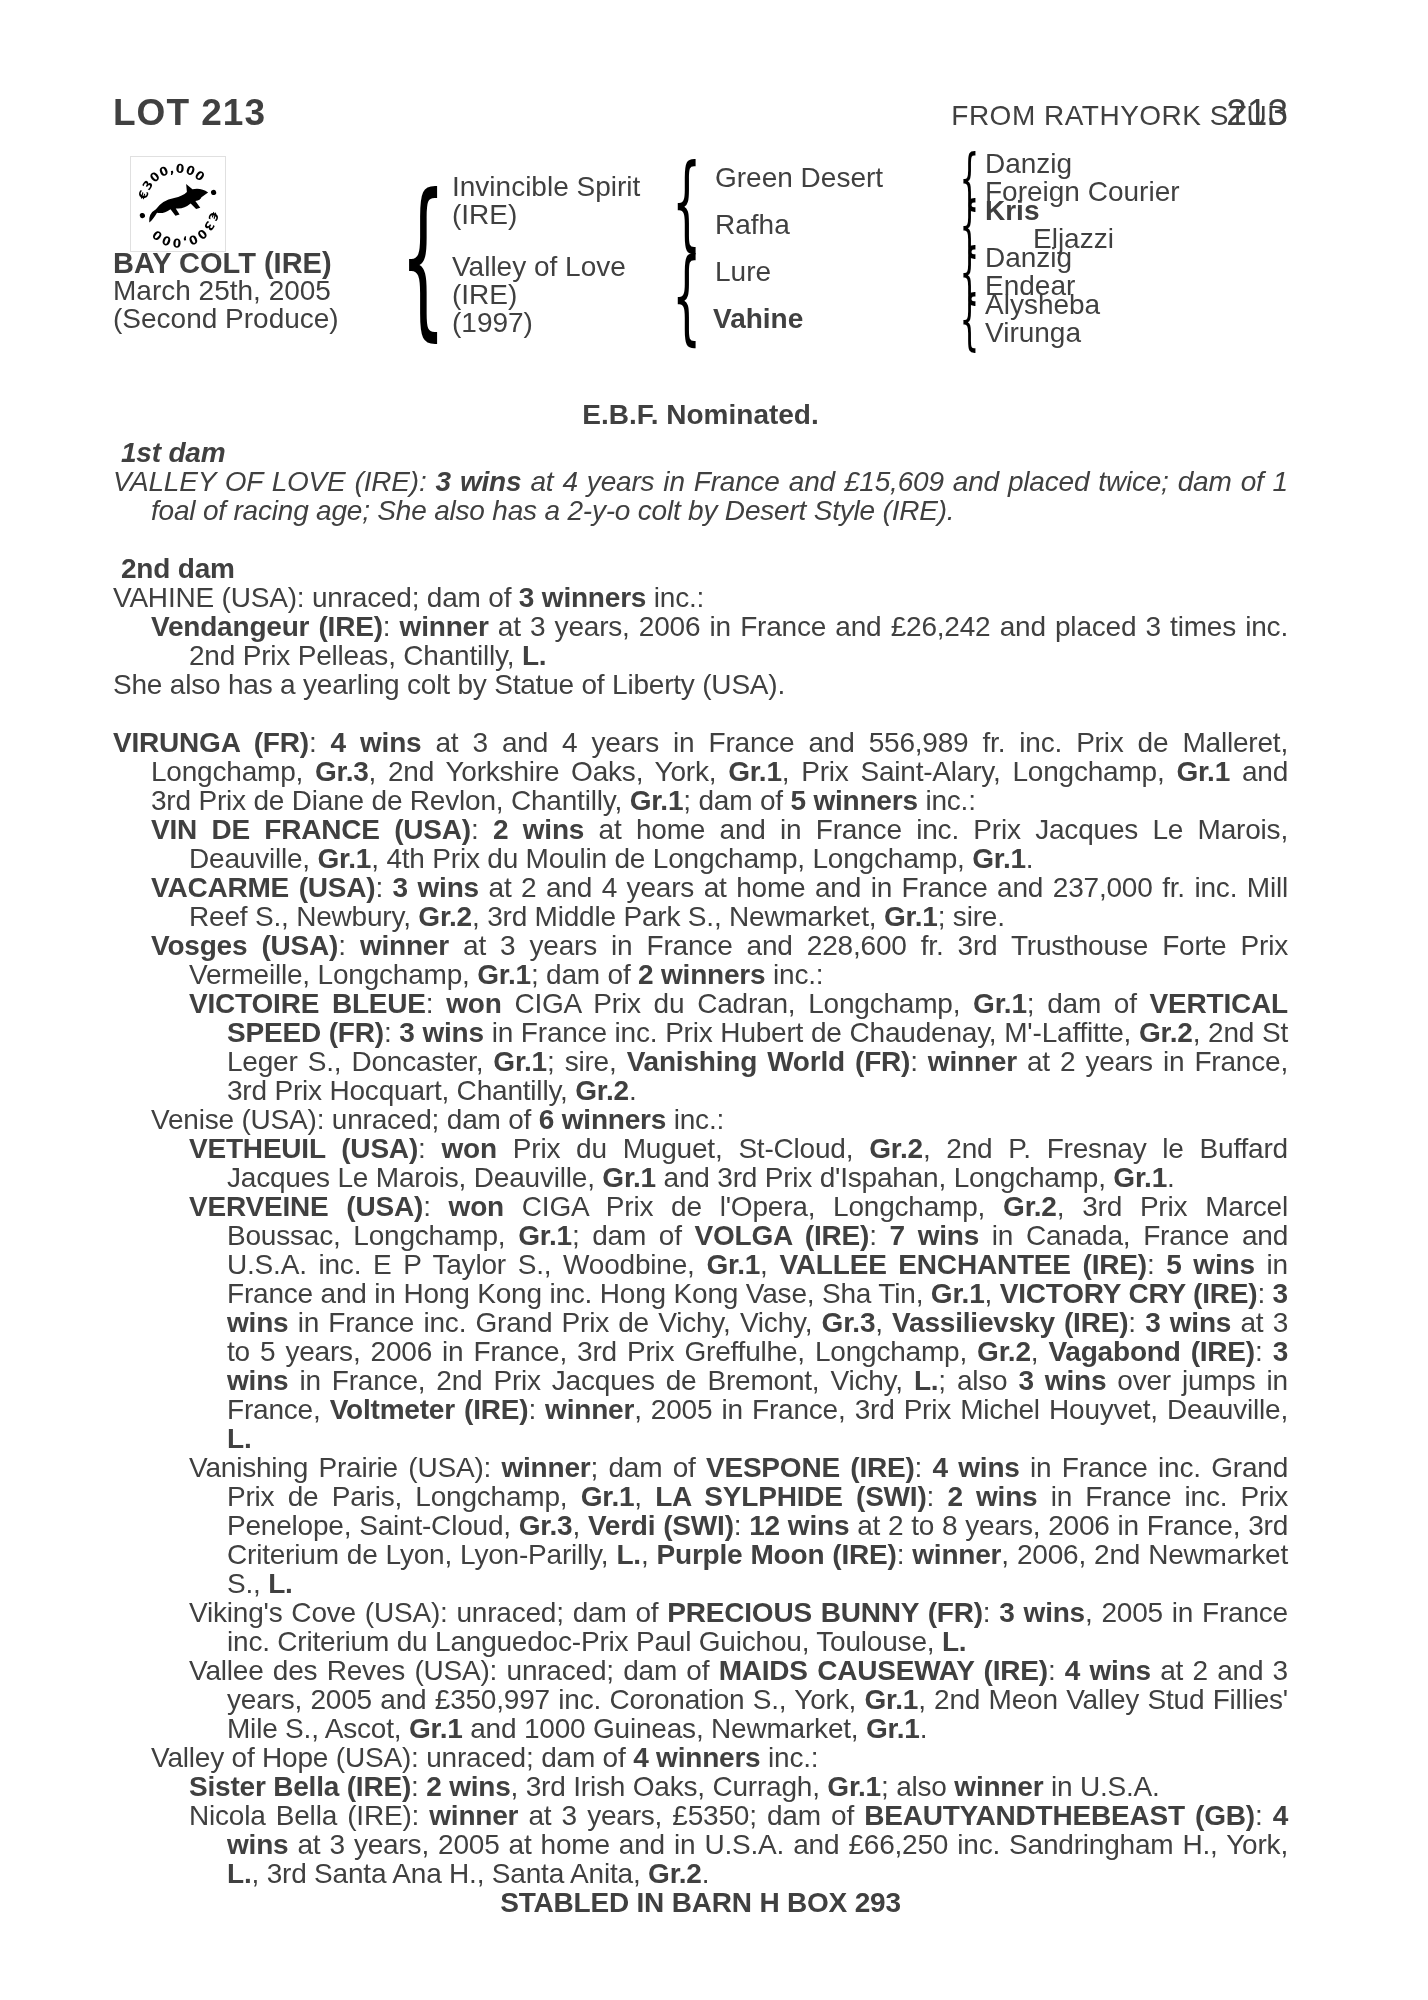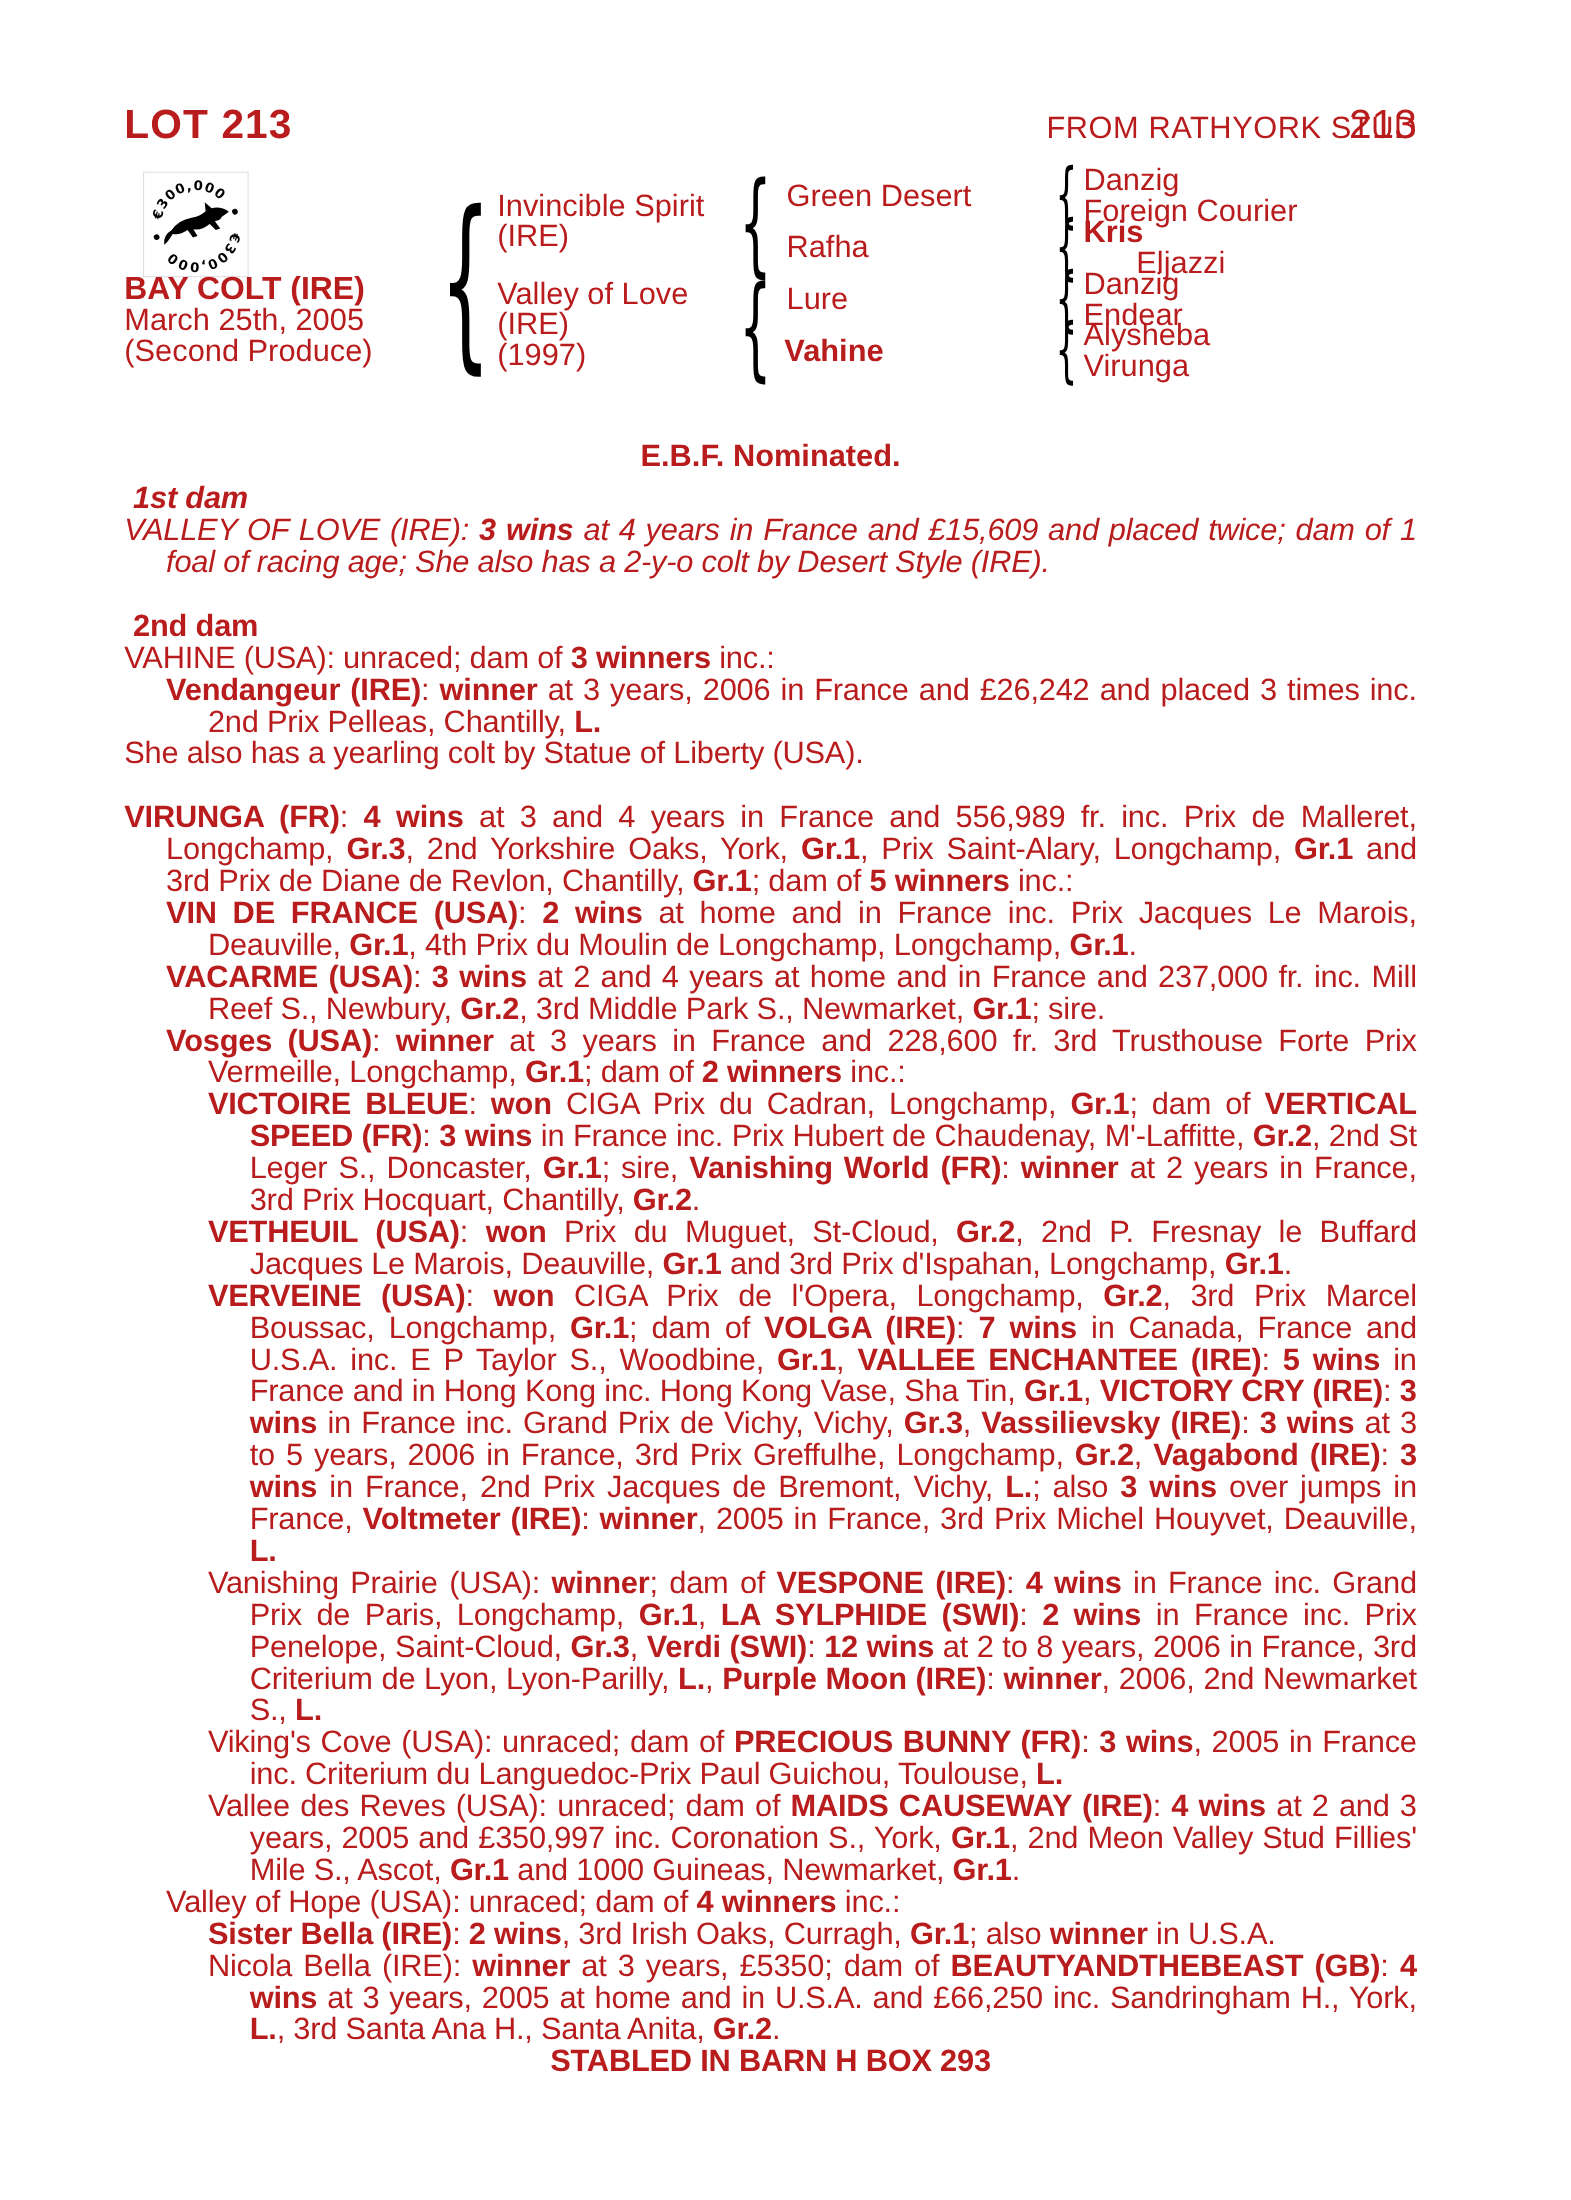--- a/index.html
+++ b/index.html
@@ -1,18 +1,18 @@
 <!DOCTYPE html>
 <html><head>
 <meta charset="utf-8">
 <style>
   html,body { margin:0; padding:0; background:#888; }
   .page {
     position:relative; width:1428px; height:2000px; margin:0 auto;
-    background:#ffffff; color:#b91c1c;
+    background:#ffffff; color:#404040;
     font-family:"Liberation Sans", sans-serif;
     overflow:hidden;
   }
   .abs { position:absolute; }
 
   
   .lot       { left:113px; top:92px;  font-size:37px; font-weight:bold; letter-spacing:1px; white-space:nowrap; }
   .consignor { left:113px; top:100px; width:1175px; text-align:right; font-size:28px; letter-spacing:.5px; white-space:nowrap; }
   .pagenum   { left:113px; top:92px;  width:1175px; text-align:right; font-size:37px; font-weight:normal; }
 
@@ -132,20 +132,21 @@
           <div class="para i0"><span>VAHINE (USA): unraced; dam of </span><b>3 winners</b><span> inc.:</span></div>
           <div class="para i1"><b>Vendangeur (IRE)</b><span>: </span><b>winner</b><span> at 3 years, 2006 in France and £26,242 and placed 3 times inc. 2nd Prix Pelleas, Chantilly, </span><b>L.</b></div>
           <div class="para i0"><span>She also has a yearling colt by Statue of Liberty (USA).</span></div>
         </div>
         <div class="sec">
           <div class="para i0"><b>VIRUNGA (FR)</b><span>: </span><b>4 wins</b><span> at 3 and 4 years in France and 556,989 fr. inc. Prix de Malleret, Longchamp, </span><b>Gr.3</b><span>, 2nd Yorkshire Oaks, York, </span><b>Gr.1</b><span>, Prix Saint-Alary, Longchamp, </span><b>Gr.1</b><span> and 3rd Prix de Diane de Revlon, Chantilly, </span><b>Gr.1</b><span>; dam of </span><b>5 winners</b><span> inc.:</span></div>
           <div class="para i1"><b>VIN DE FRANCE (USA)</b><span>: </span><b>2 wins</b><span> at home and in France inc. Prix Jacques Le Marois, Deauville, </span><b>Gr.1</b><span>, 4th Prix du Moulin de Longchamp, Longchamp, </span><b>Gr.1</b><span>.</span></div>
           <div class="para i1"><b>VACARME (USA)</b><span>: </span><b>3 wins</b><span> at 2 and 4 years at home and in France and 237,000 fr. inc. Mill Reef S., Newbury, </span><b>Gr.2</b><span>, 3rd Middle Park S., Newmarket, </span><b>Gr.1</b><span>; sire.</span></div>
           <div class="para i1"><b>Vosges (USA)</b><span>: </span><b>winner</b><span> at 3 years in France and 228,600 fr. 3rd Trusthouse Forte Prix Vermeille, Longchamp, </span><b>Gr.1</b><span>; dam of </span><b>2 winners</b><span> inc.:</span></div>
           <div class="para i2"><b>VICTOIRE BLEUE</b><span>: </span><b>won</b><span> CIGA Prix du Cadran, Longchamp, </span><b>Gr.1</b><span>; dam of </span><b>VERTICAL SPEED (FR)</b><span>: </span><b>3 wins</b><span> in France inc. Prix Hubert de Chaudenay, M'-Laffitte, </span><b>Gr.2</b><span>, 2nd St Leger S., Doncaster, </span><b>Gr.1</b><span>; sire, </span><b>Vanishing World (FR)</b><span>: </span><b>winner</b><span> at 2 years in France, 3rd Prix Hocquart, Chantilly, </span><b>Gr.2</b><span>.</span></div>
+          <div class="para i1"><span>Venise (USA): unraced; dam of </span><b>6 winners</b><span> inc.:</span></div>
           <div class="para i2"><b>VETHEUIL (USA)</b><span>: </span><b>won</b><span> Prix du Muguet, St-Cloud, </span><b>Gr.2</b><span>, 2nd P. Fresnay le Buffard Jacques Le Marois, Deauville, </span><b>Gr.1</b><span> and 3rd Prix d'Ispahan, Longchamp, </span><b>Gr.1</b><span>.</span></div>
           <div class="para i2"><b>VERVEINE (USA)</b><span>: </span><b>won</b><span> CIGA Prix de l'Opera, Longchamp, </span><b>Gr.2</b><span>, 3rd Prix Marcel Boussac, Longchamp, </span><b>Gr.1</b><span>; dam of </span><b>VOLGA (IRE)</b><span>: </span><b>7 wins</b><span> in Canada, France and U.S.A. inc. E P Taylor S., Woodbine, </span><b>Gr.1</b><span>, </span><b>VALLEE ENCHANTEE (IRE)</b><span>: </span><b>5 wins</b><span> in France and in Hong Kong inc. Hong Kong Vase, Sha Tin, </span><b>Gr.1</b><span>, </span><b>VICTORY CRY (IRE)</b><span>: </span><b>3 wins</b><span> in France inc. Grand Prix de Vichy, Vichy, </span><b>Gr.3</b><span>, </span><b>Vassilievsky (IRE)</b><span>: </span><b>3 wins</b><span> at 3 to 5 years, 2006 in France, 3rd Prix Greffulhe, Longchamp, </span><b>Gr.2</b><span>, </span><b>Vagabond (IRE)</b><span>: </span><b>3 wins</b><span> in France, 2nd Prix Jacques de Bremont, Vichy, </span><b>L.</b><span>; also </span><b>3 wins</b><span> over jumps in France, </span><b>Voltmeter (IRE)</b><span>: </span><b>winner</b><span>, 2005 in France, 3rd Prix Michel Houyvet, Deauville, </span><b>L.</b></div>
           <div class="para i2"><span>Vanishing Prairie (USA): </span><b>winner</b><span>; dam of </span><b>VESPONE (IRE)</b><span>: </span><b>4 wins</b><span> in France inc. Grand Prix de Paris, Longchamp, </span><b>Gr.1</b><span>, </span><b>LA SYLPHIDE (SWI)</b><span>: </span><b>2 wins</b><span> in France inc. Prix Penelope, Saint-Cloud, </span><b>Gr.3</b><span>, </span><b>Verdi (SWI)</b><span>: </span><b>12 wins</b><span> at 2 to 8 years, 2006 in France, 3rd Criterium de Lyon, Lyon-Parilly, </span><b>L.</b><span>, </span><b>Purple Moon (IRE)</b><span>: </span><b>winner</b><span>, 2006, 2nd Newmarket S., </span><b>L.</b></div>
           <div class="para i2"><span>Viking's Cove (USA): unraced; dam of </span><b>PRECIOUS BUNNY (FR)</b><span>: </span><b>3 wins</b><span>, 2005 in France inc. Criterium du Languedoc-Prix Paul Guichou, Toulouse, </span><b>L.</b></div>
           <div class="para i2"><span>Vallee des Reves (USA): unraced; dam of </span><b>MAIDS CAUSEWAY (IRE)</b><span>: </span><b>4 wins</b><span> at 2 and 3 years, 2005 and £350,997 inc. Coronation S., York, </span><b>Gr.1</b><span>, 2nd Meon Valley Stud Fillies' Mile S., Ascot, </span><b>Gr.1</b><span> and 1000 Guineas, Newmarket, </span><b>Gr.1</b><span>.</span></div>
           <div class="para i1"><span>Valley of Hope (USA): unraced; dam of </span><b>4 winners</b><span> inc.:</span></div>
           <div class="para i2"><b>Sister Bella (IRE)</b><span>: </span><b>2 wins</b><span>, 3rd Irish Oaks, Curragh, </span><b>Gr.1</b><span>; also </span><b>winner</b><span> in U.S.A.</span></div>
           <div class="para i2"><span>Nicola Bella (IRE): </span><b>winner</b><span> at 3 years, £5350; dam of </span><b>BEAUTYANDTHEBEAST (GB)</b><span>: </span><b>4 wins</b><span> at 3 years, 2005 at home and in U.S.A. and £66,250 inc. Sandringham H., York, </span><b>L.</b><span>, 3rd Santa Ana H., Santa Anita, </span><b>Gr.2</b><span>.</span></div>
         </div>
       </div>

